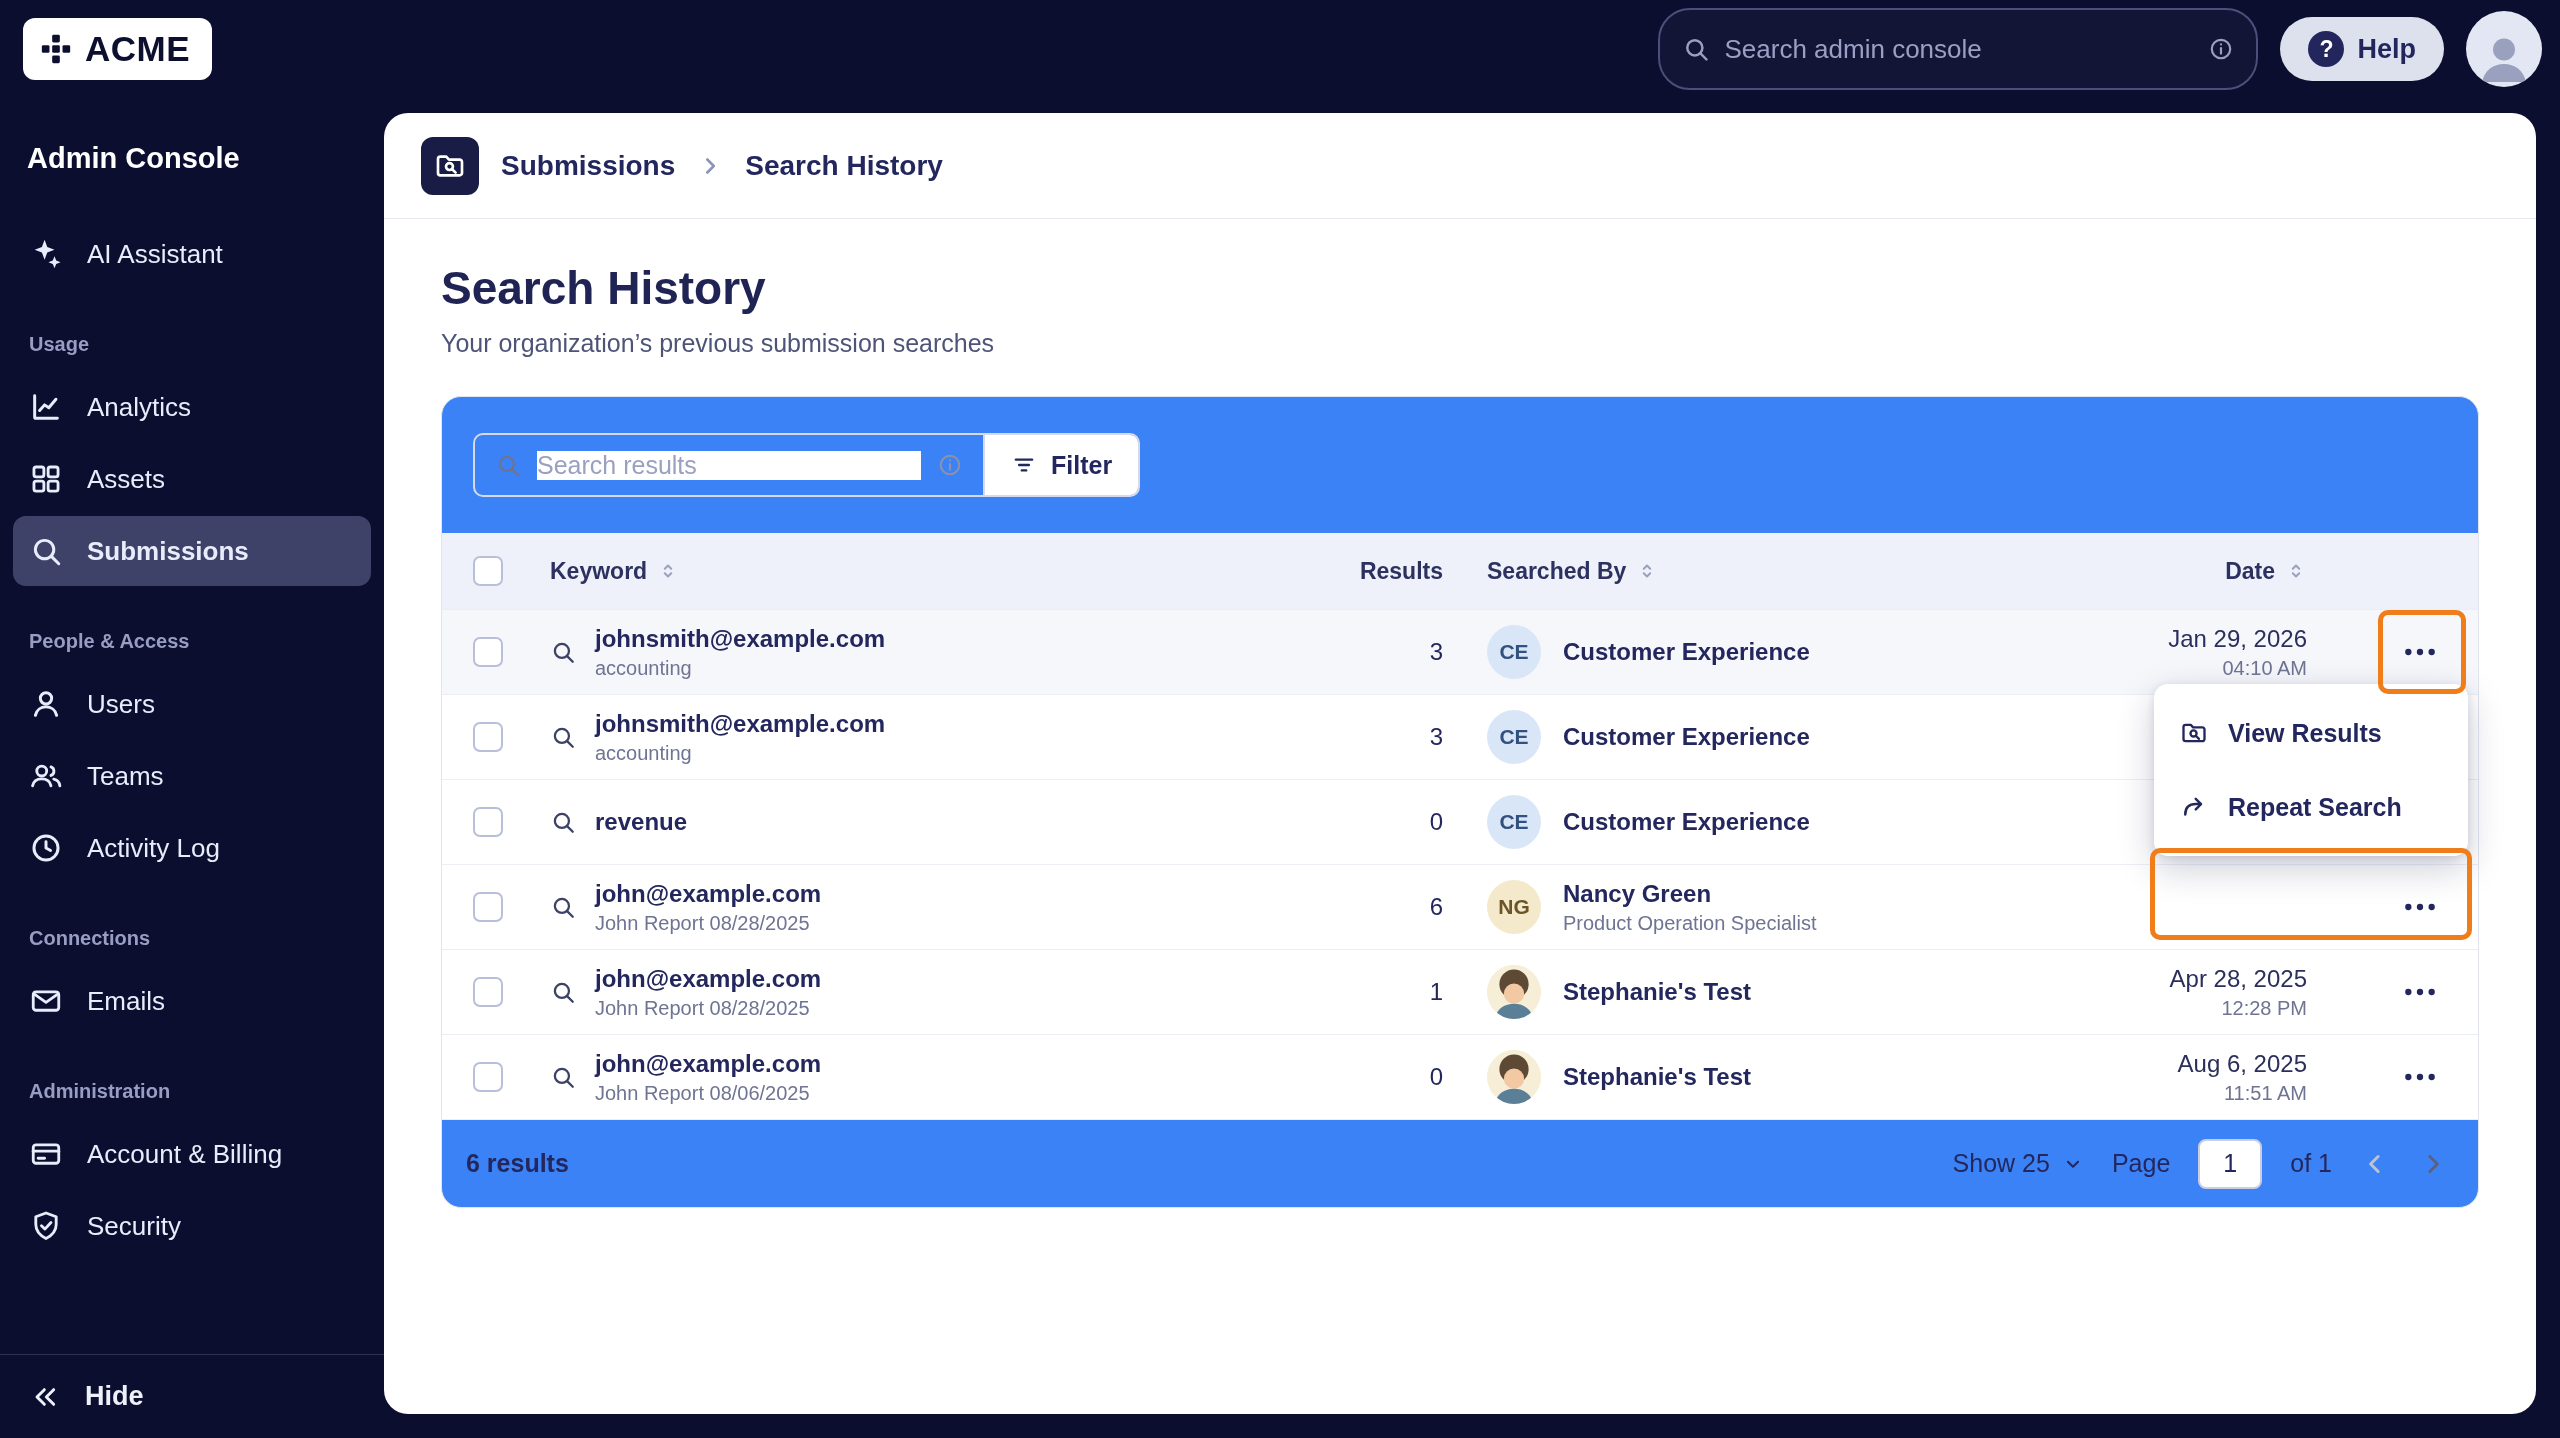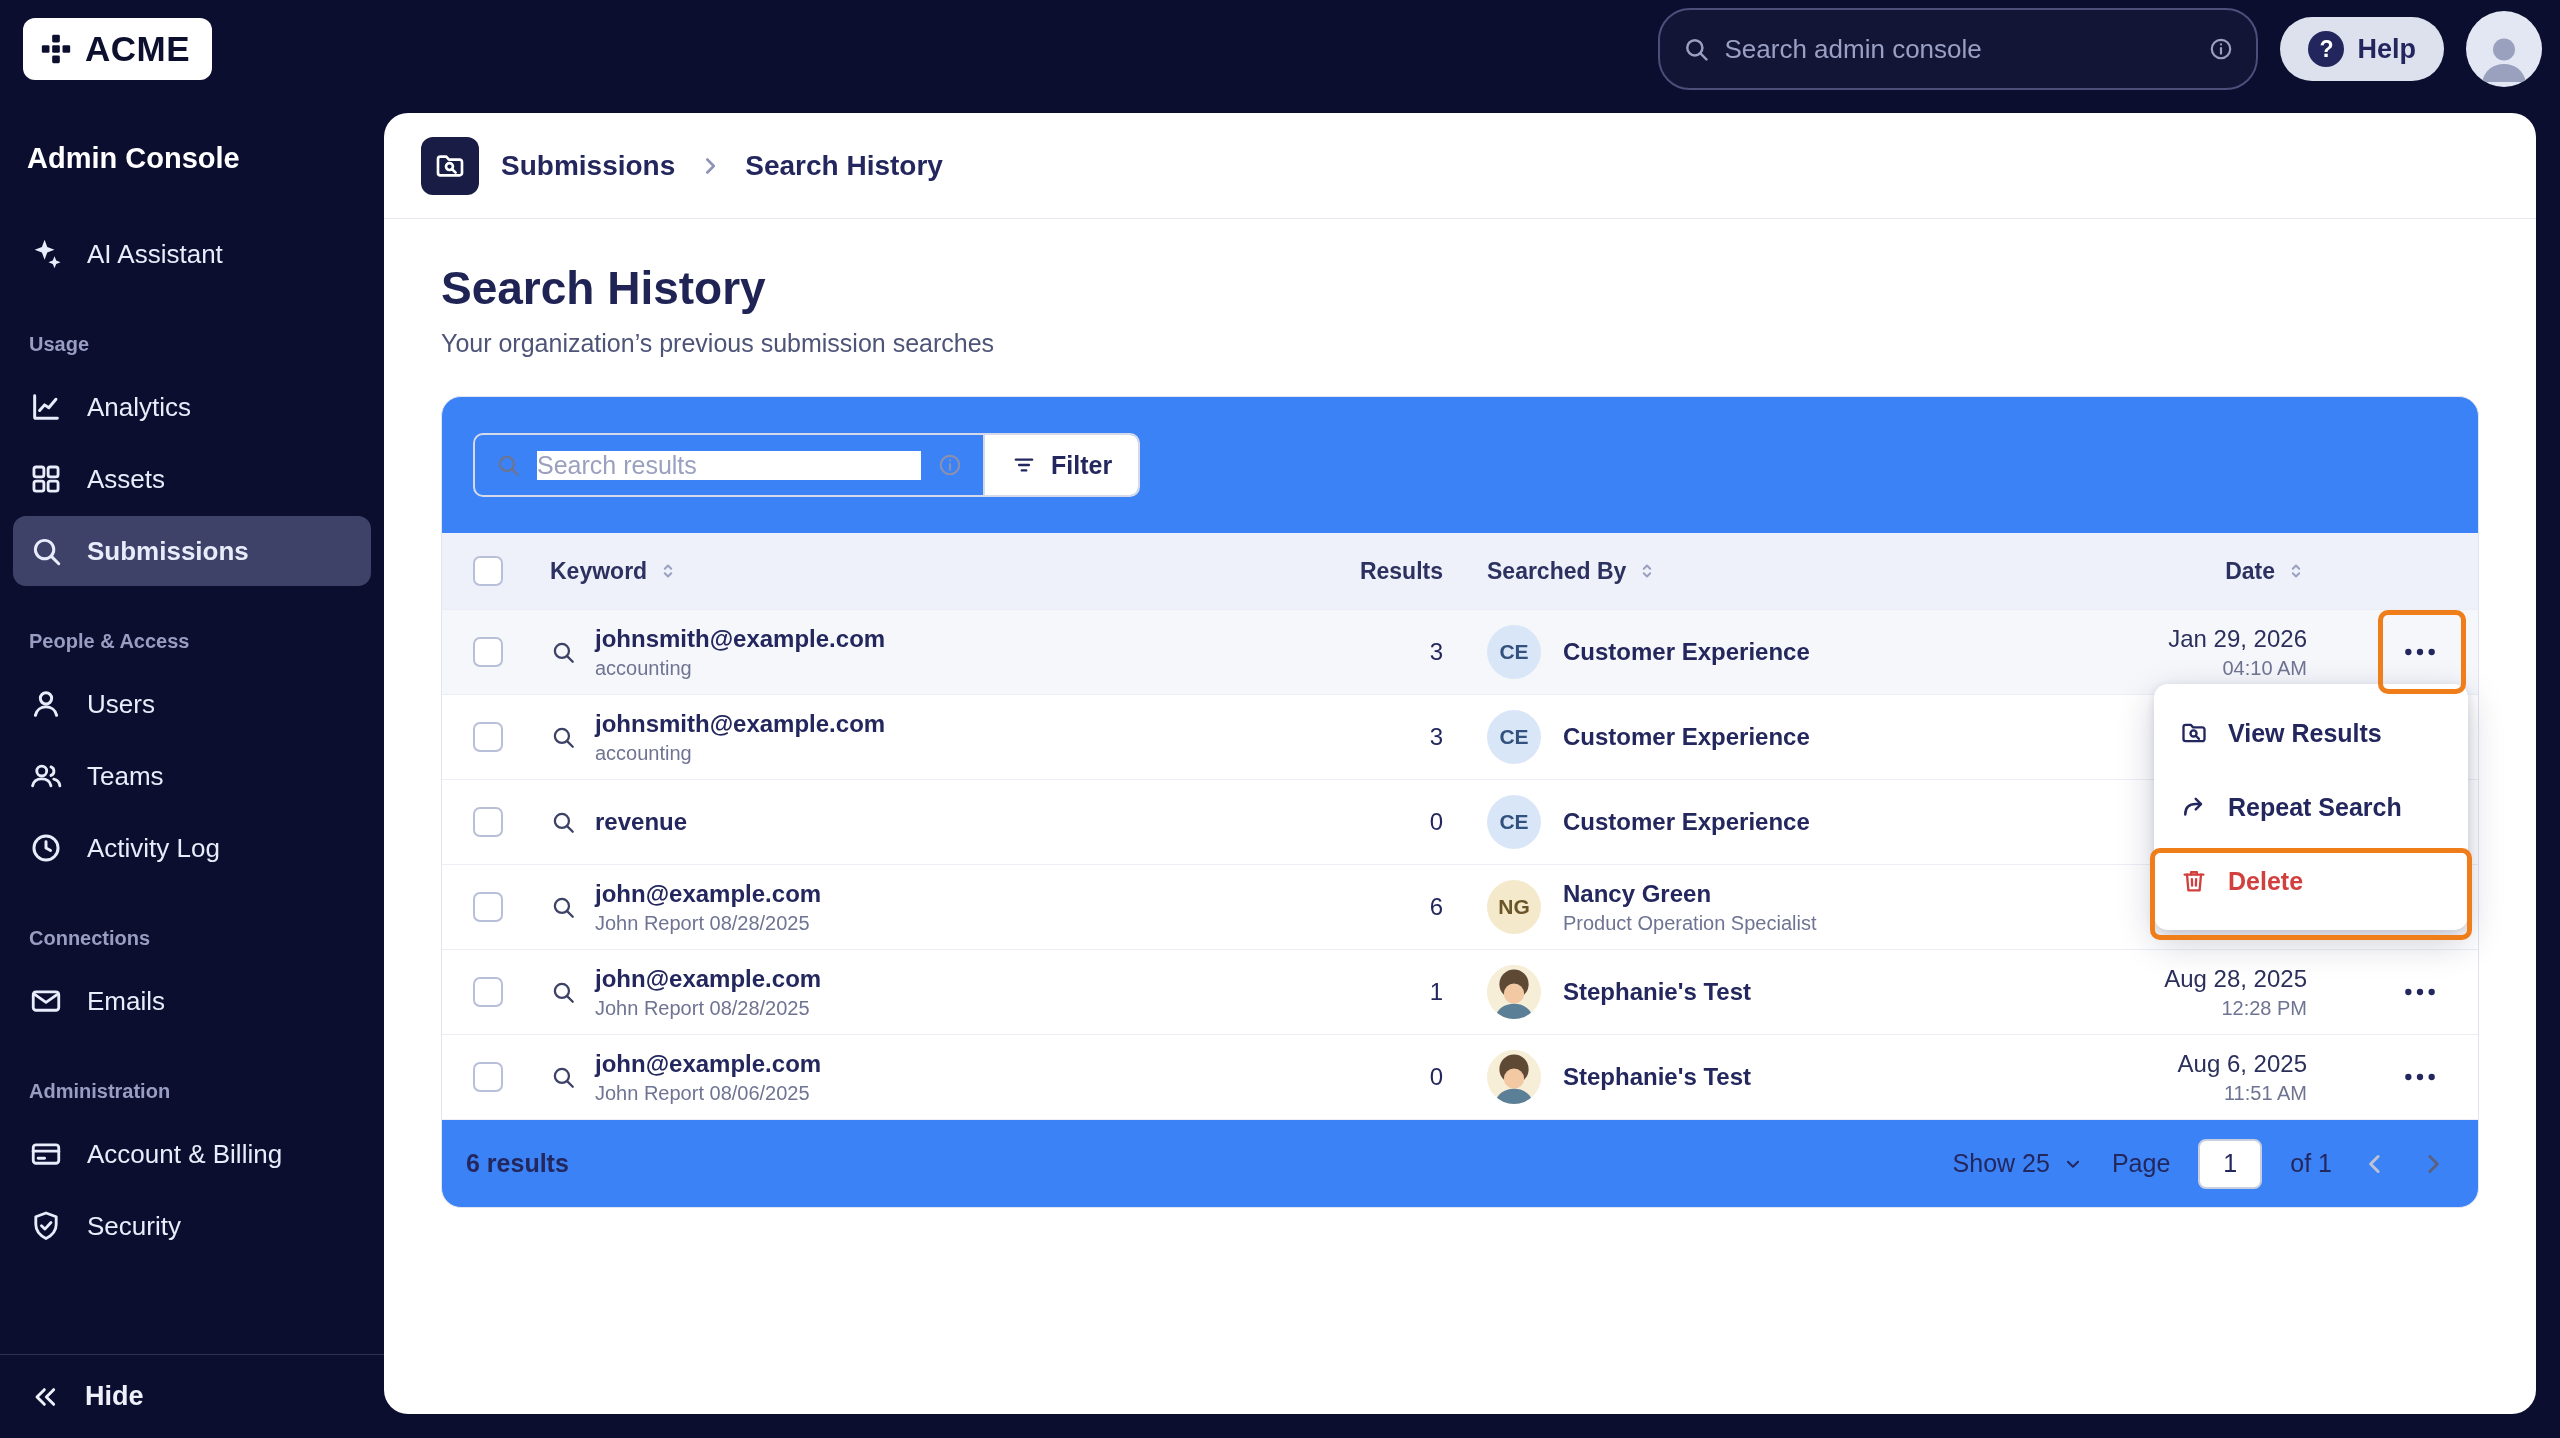--- a/index.html
+++ b/index.html
@@ -653,21 +653,21 @@
               <div class="avatar av-photo">
                   <svg width="54" height="54">
                     <use href="#i-face"></use>
                   </svg>
                 </div>
               <div>
                   <div class="by-name">Stephanie's Test</div>
                 </div>
             </div>
             <div class="cell-date">
-              <div class="d1">Aug 28, 2025</div>
+              <div class="d1">Apr 28, 2025</div>
                 <div class="d2">12:28 PM</div>
             </div>
             <div class="cell-act">
                 <button class="dots-btn">
                   <svg width="40" height="40">
                     <use href="#i-dots"></use>
                   </svg>
                 </button>
               </div>
           </div>
@@ -754,24 +754,16 @@
     <span>View Results</span>
   </div>
   <div class="menu-item">
     <span style="color:#23275d">
         <svg width="28" height="28">
           <use href="#i-repeat"></use>
         </svg>
       </span>
     <span>Repeat Search</span>
   </div>
-  <div class="menu-item danger">
-    <span>
-        <svg width="28" height="28">
-          <use href="#i-trash"></use>
-        </svg>
-      </span>
-    <span>Delete</span>
-  </div>
 </div>
 
 <div class="ann ann-dots"></div>
 <div class="ann ann-delete"></div>
 
 </body></html>

